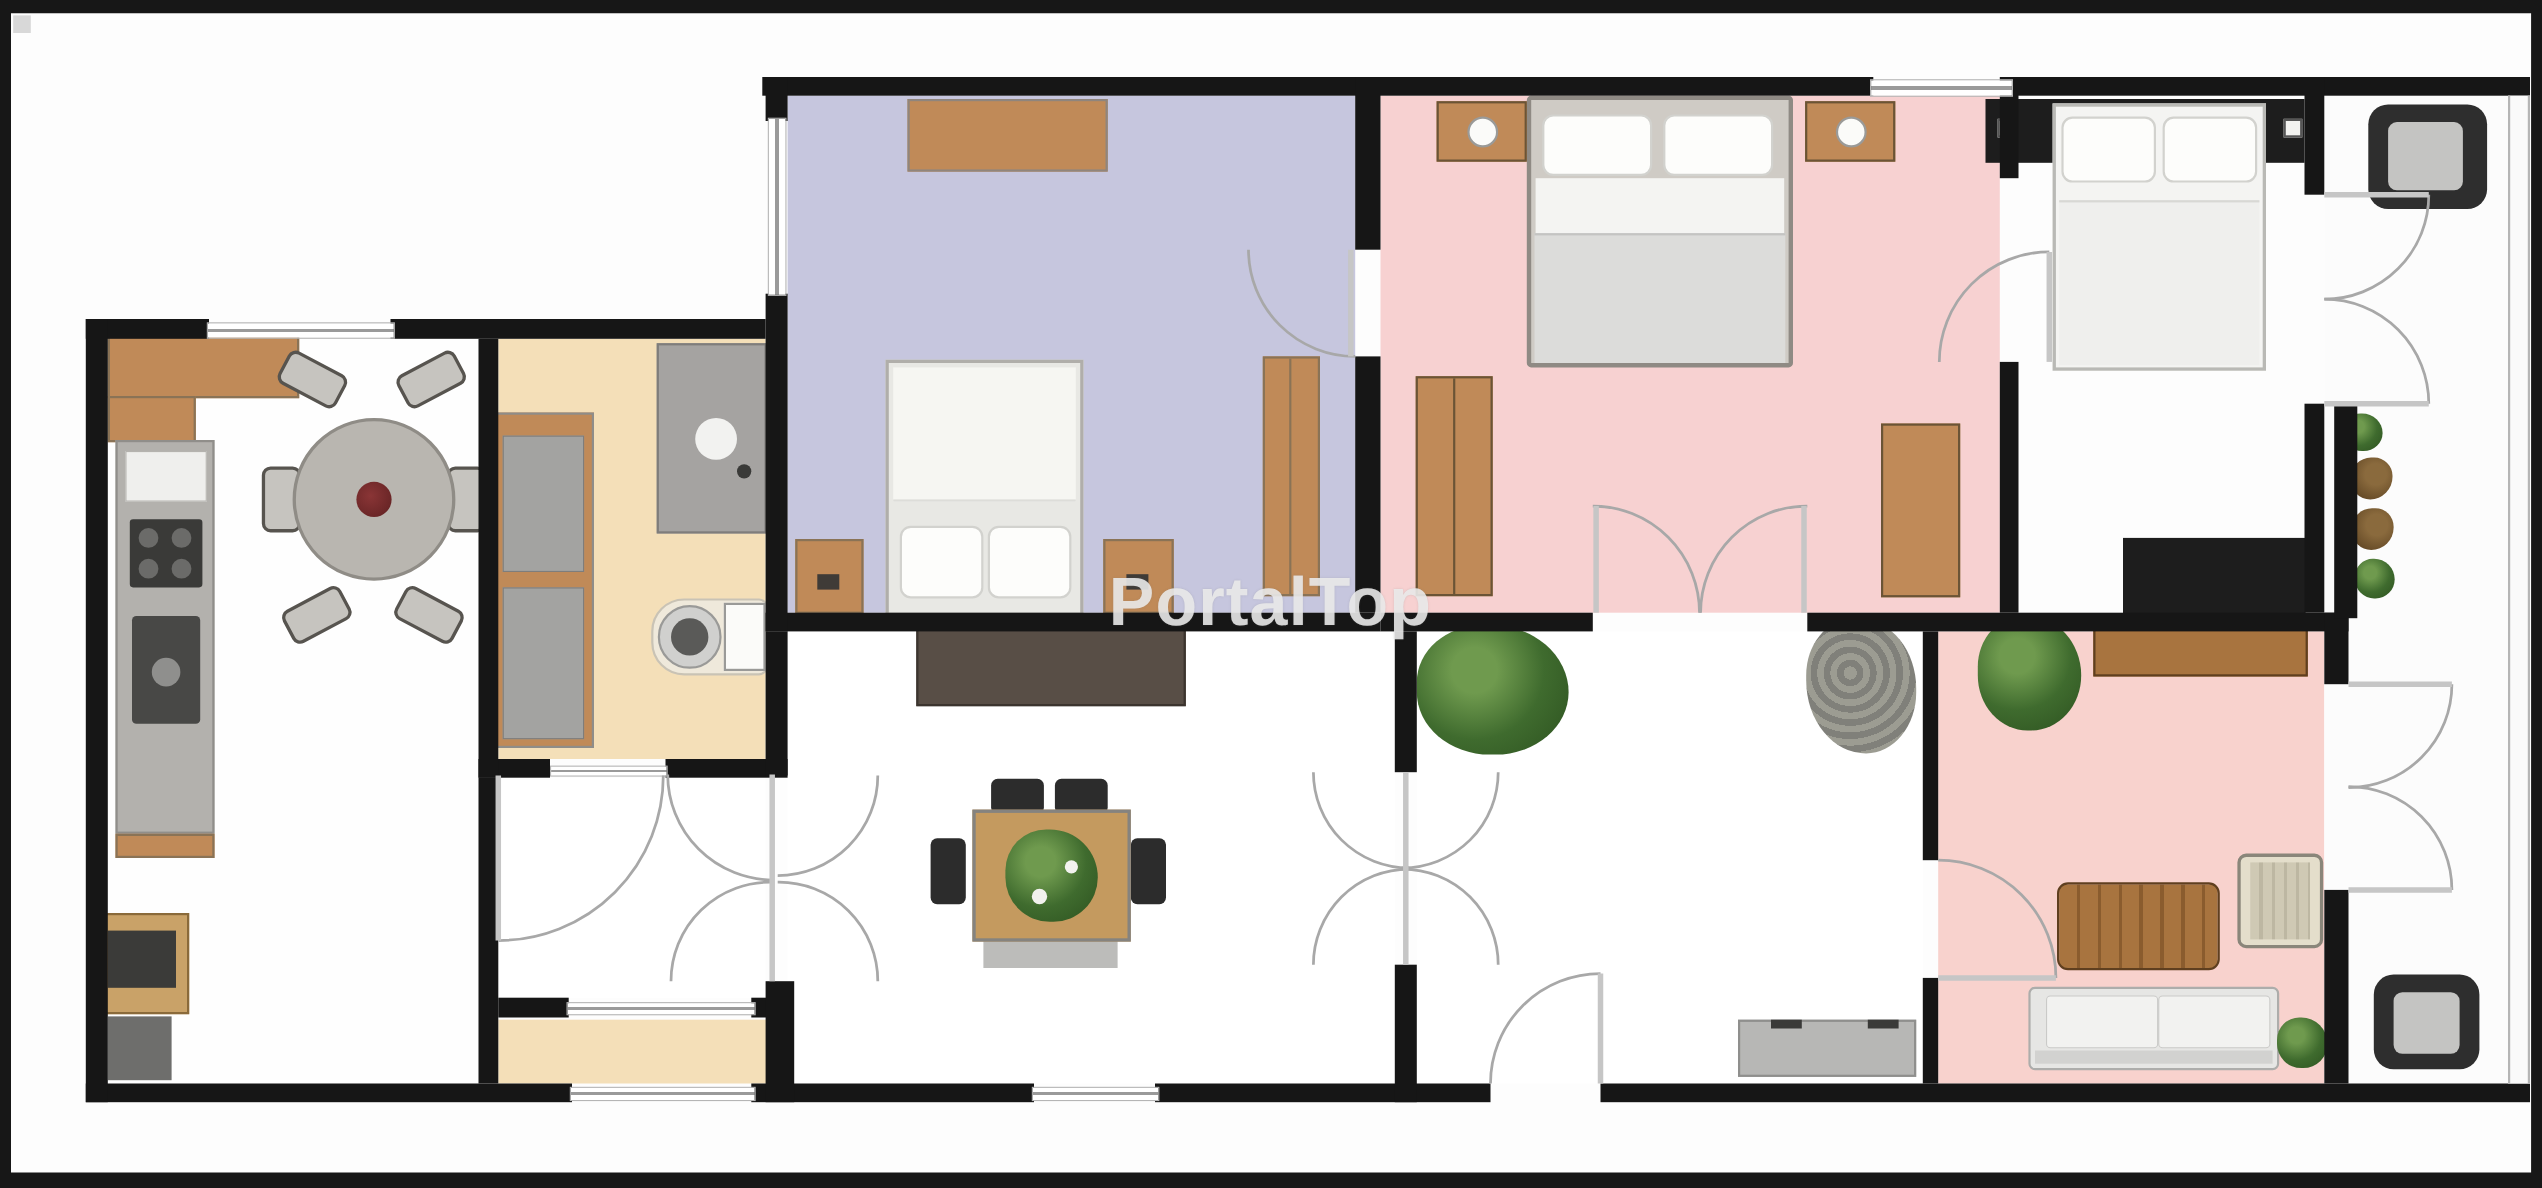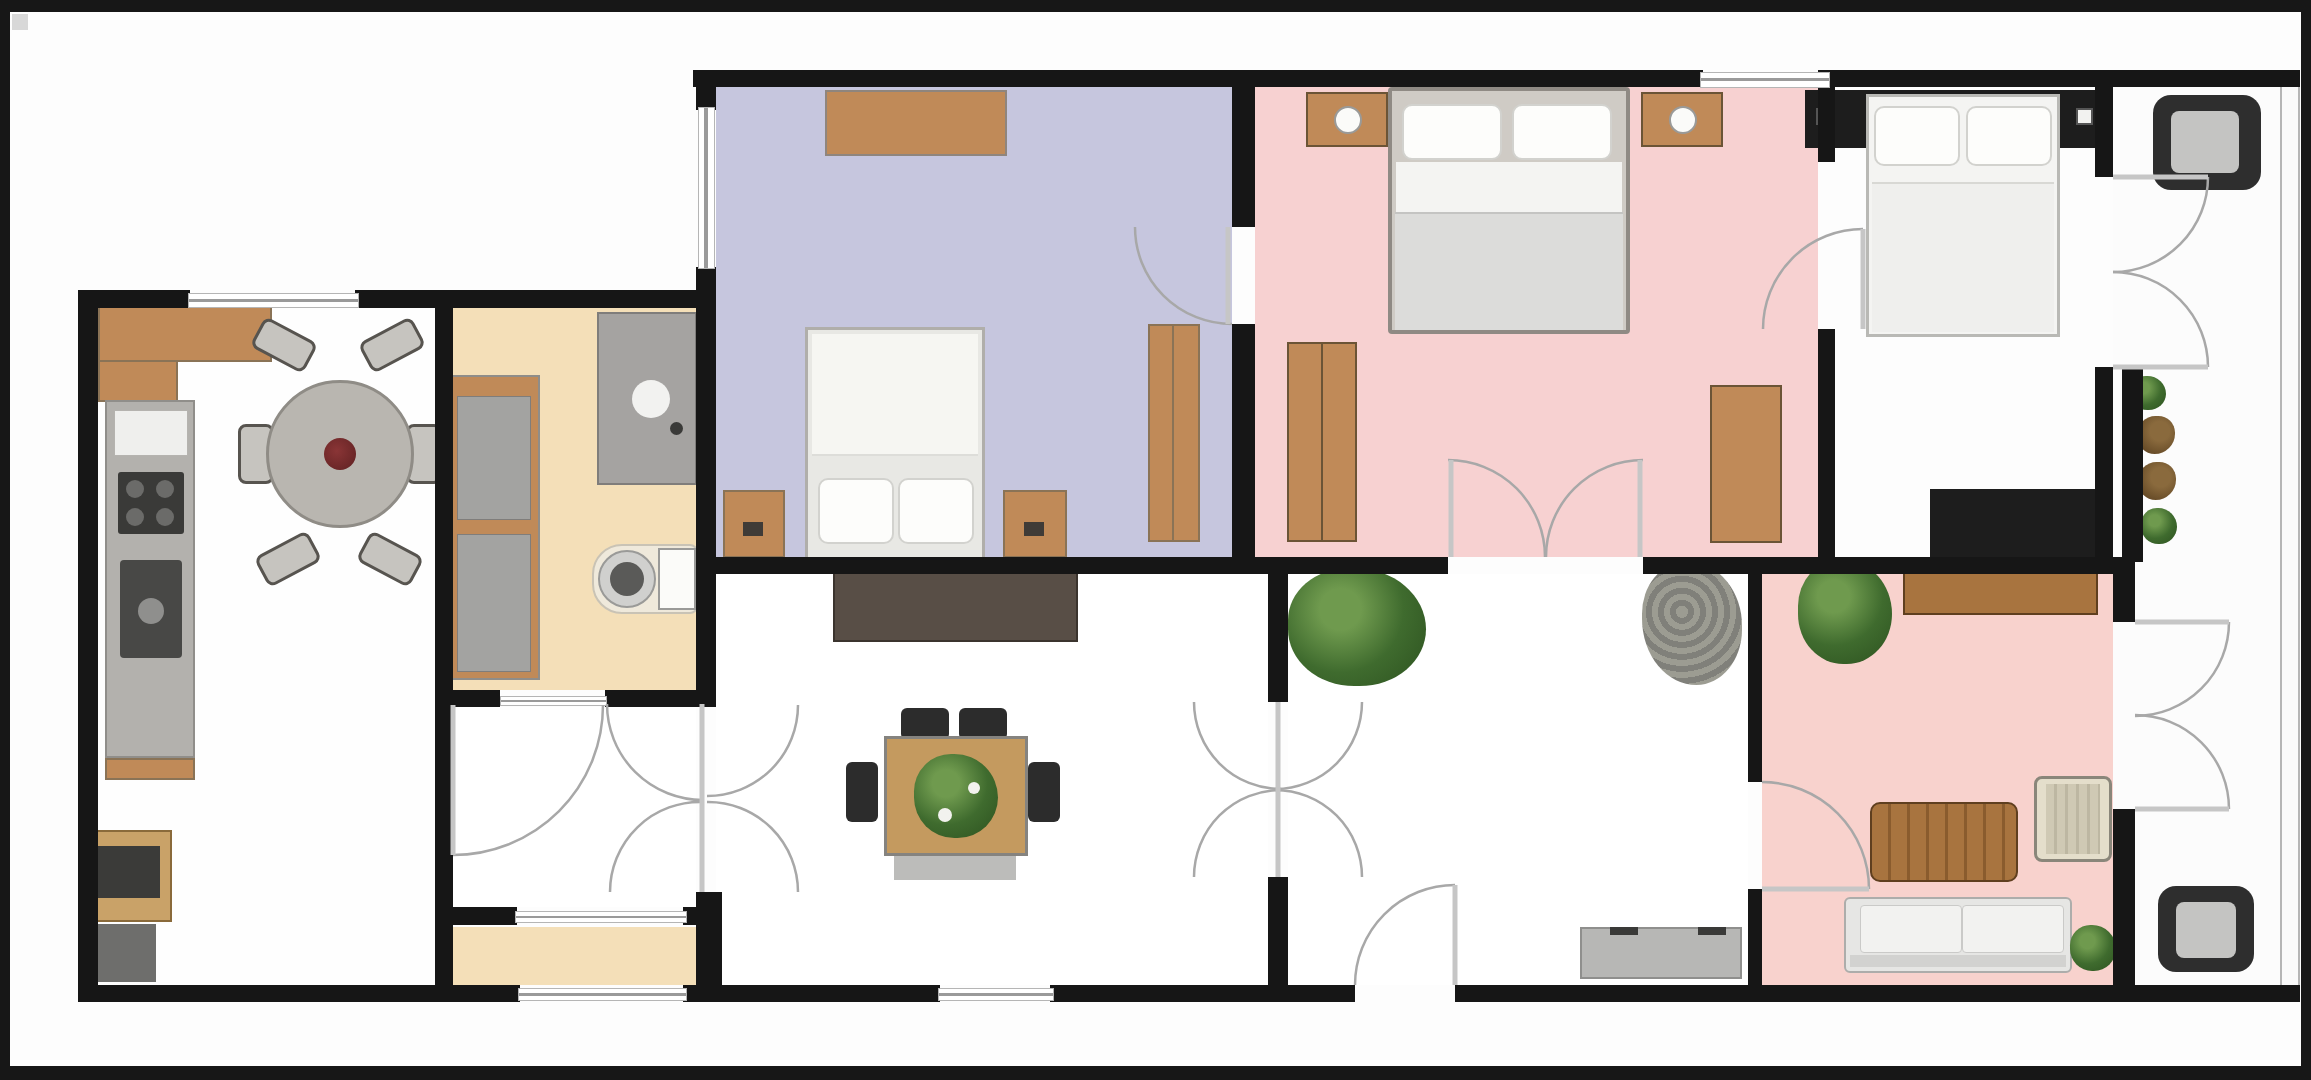--- a/index.html
+++ b/index.html
@@ -256,14 +256,15 @@
       <path d="M1853,217 L1853,317"></path>
       <path d="M1445,873 L1445,973"></path>
       <path d="M1752,877 L1859,877"></path>
       <path d="M2103,165 L2198,165"></path>
       <path d="M2103,355 L2198,355"></path>
       <path d="M2125,610 L2219,610"></path>
       <path d="M2125,797 L2219,797"></path>
     </g>
   </svg>
 
+  <div id="watermark">PortalTop</div>
   <div class="corner-chip"></div>
 </div>
 
 </body></html>

